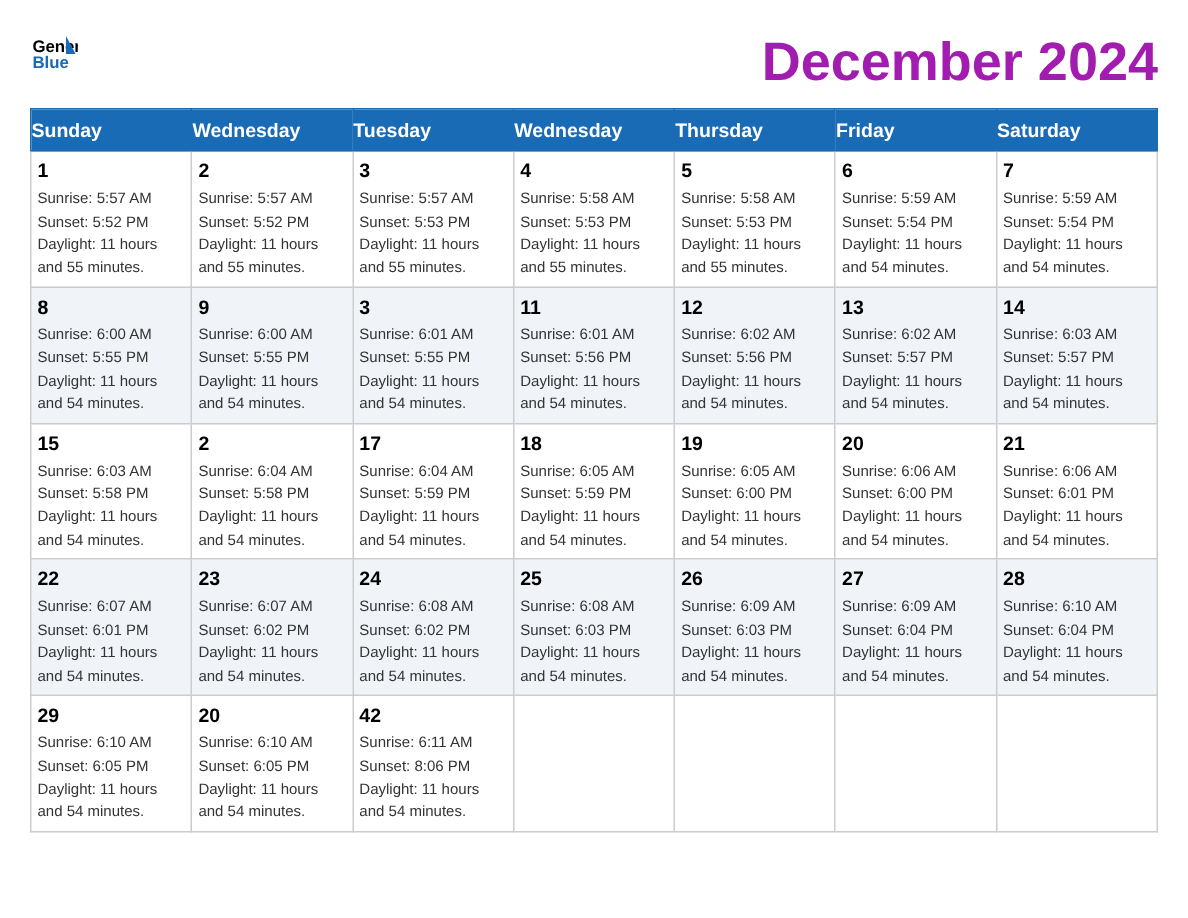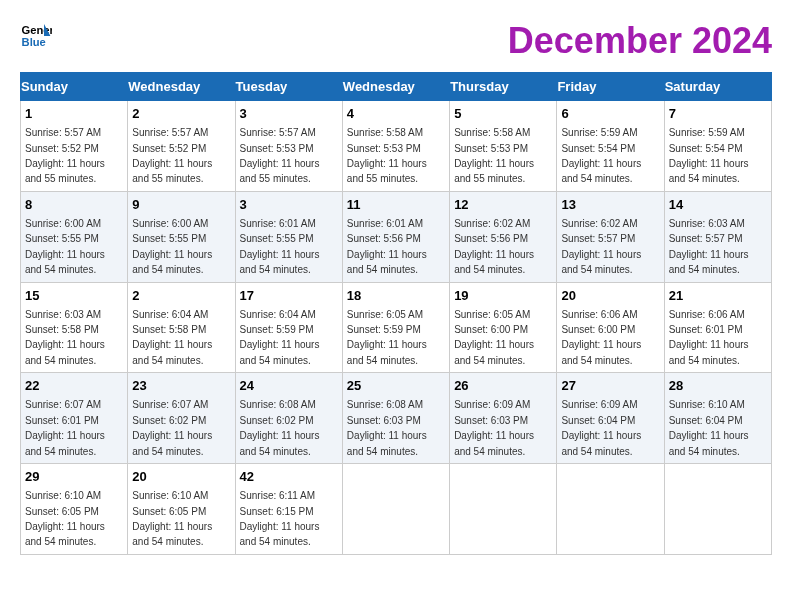--- a/index.html
+++ b/index.html
@@ -140,20 +140,20 @@
         <td><span class="day-number">23</span><span class="cell-text">Sunrise: 6:07 AM</span><br><span class="cell-text">Sunset: 6:02 PM</span><br><span class="cell-text">Daylight: 11 hours and 54 minutes.</span></td>
         <td><span class="day-number">24</span><span class="cell-text">Sunrise: 6:08 AM</span><br><span class="cell-text">Sunset: 6:02 PM</span><br><span class="cell-text">Daylight: 11 hours and 54 minutes.</span></td>
         <td><span class="day-number">25</span><span class="cell-text">Sunrise: 6:08 AM</span><br><span class="cell-text">Sunset: 6:03 PM</span><br><span class="cell-text">Daylight: 11 hours and 54 minutes.</span></td>
         <td><span class="day-number">26</span><span class="cell-text">Sunrise: 6:09 AM</span><br><span class="cell-text">Sunset: 6:03 PM</span><br><span class="cell-text">Daylight: 11 hours and 54 minutes.</span></td>
         <td><span class="day-number">27</span><span class="cell-text">Sunrise: 6:09 AM</span><br><span class="cell-text">Sunset: 6:04 PM</span><br><span class="cell-text">Daylight: 11 hours and 54 minutes.</span></td>
         <td><span class="day-number">28</span><span class="cell-text">Sunrise: 6:10 AM</span><br><span class="cell-text">Sunset: 6:04 PM</span><br><span class="cell-text">Daylight: 11 hours and 54 minutes.</span></td>
       </tr>
       <tr>
         <td><span class="day-number">29</span><span class="cell-text">Sunrise: 6:10 AM</span><br><span class="cell-text">Sunset: 6:05 PM</span><br><span class="cell-text">Daylight: 11 hours and 54 minutes.</span></td>
         <td><span class="day-number">20</span><span class="cell-text">Sunrise: 6:10 AM</span><br><span class="cell-text">Sunset: 6:05 PM</span><br><span class="cell-text">Daylight: 11 hours and 54 minutes.</span></td>
-        <td><span class="day-number">42</span><span class="cell-text">Sunrise: 6:11 AM</span><br><span class="cell-text">Sunset: 6:15 PM</span><br><span class="cell-text">Daylight: 11 hours and 54 minutes.</span></td>
+        <td><span class="day-number">42</span><span class="cell-text">Sunrise: 6:11 AM</span><br><span class="cell-text">Sunset: 8:06 PM</span><br><span class="cell-text">Daylight: 11 hours and 54 minutes.</span></td>
         <td class="empty"></td>
         <td class="empty"></td>
         <td class="empty"></td>
         <td class="empty"></td>
       </tr>
     </tbody>
 </table>
 
 </body></html>

